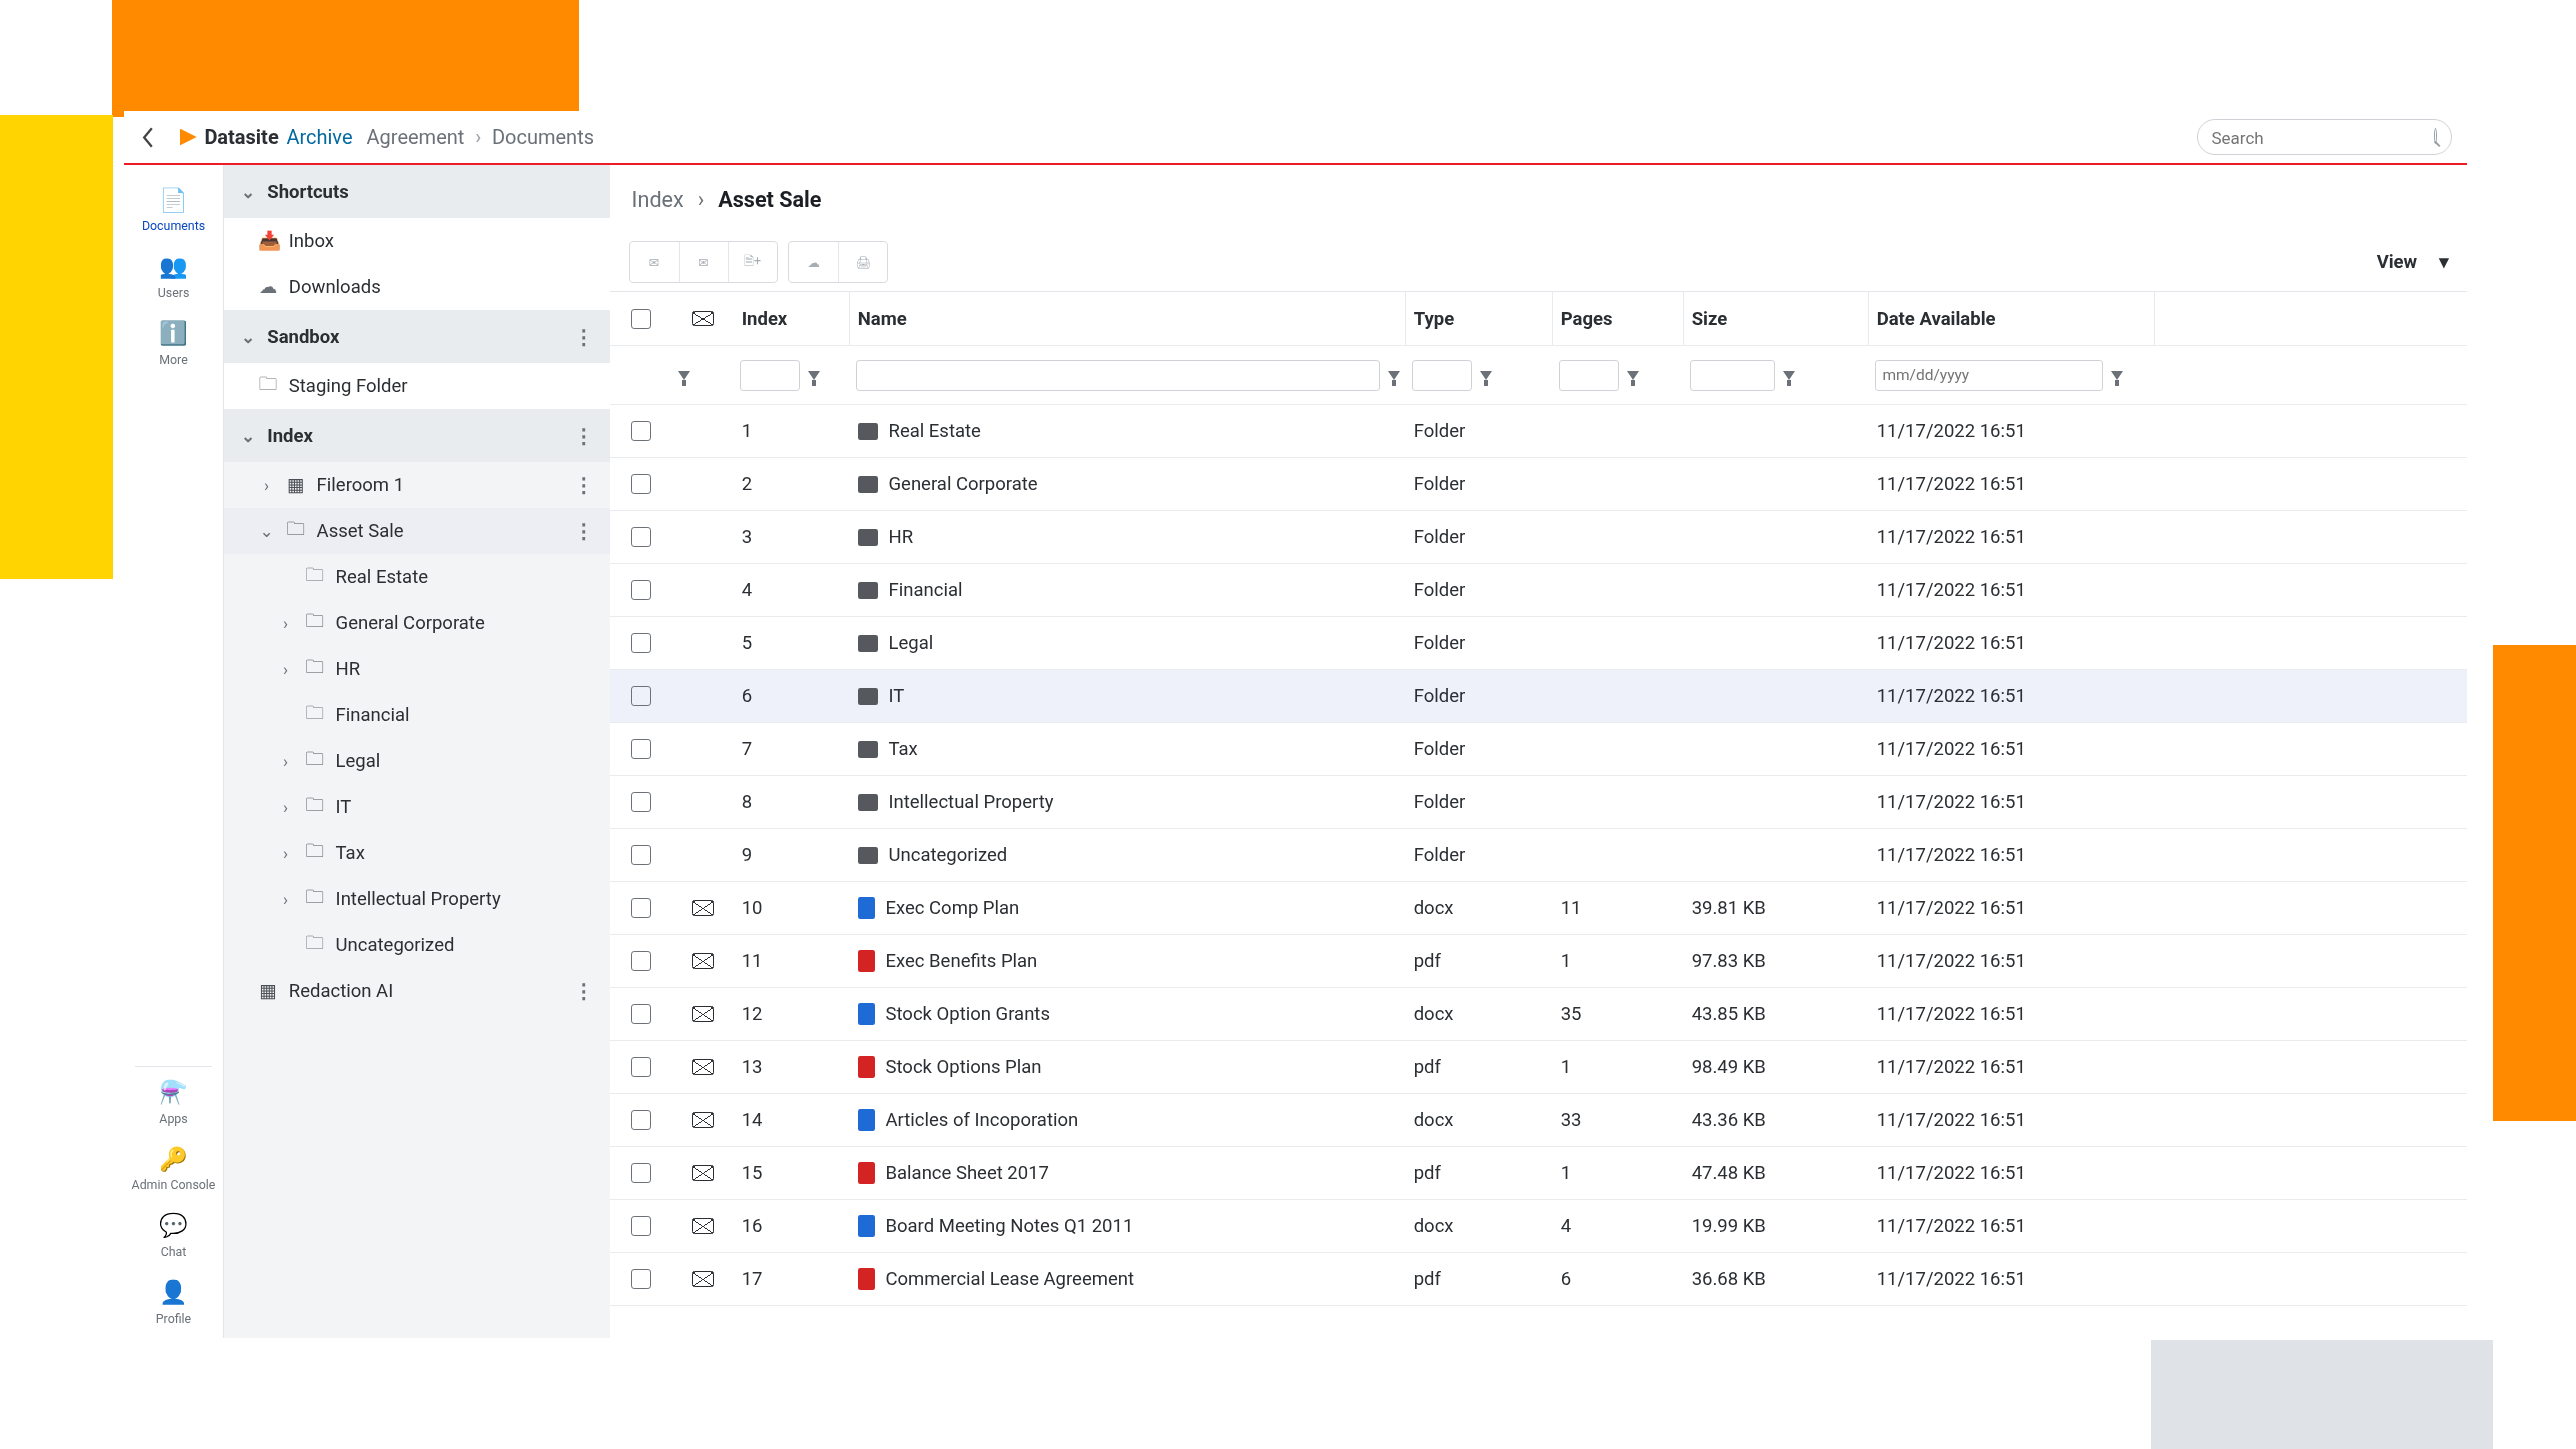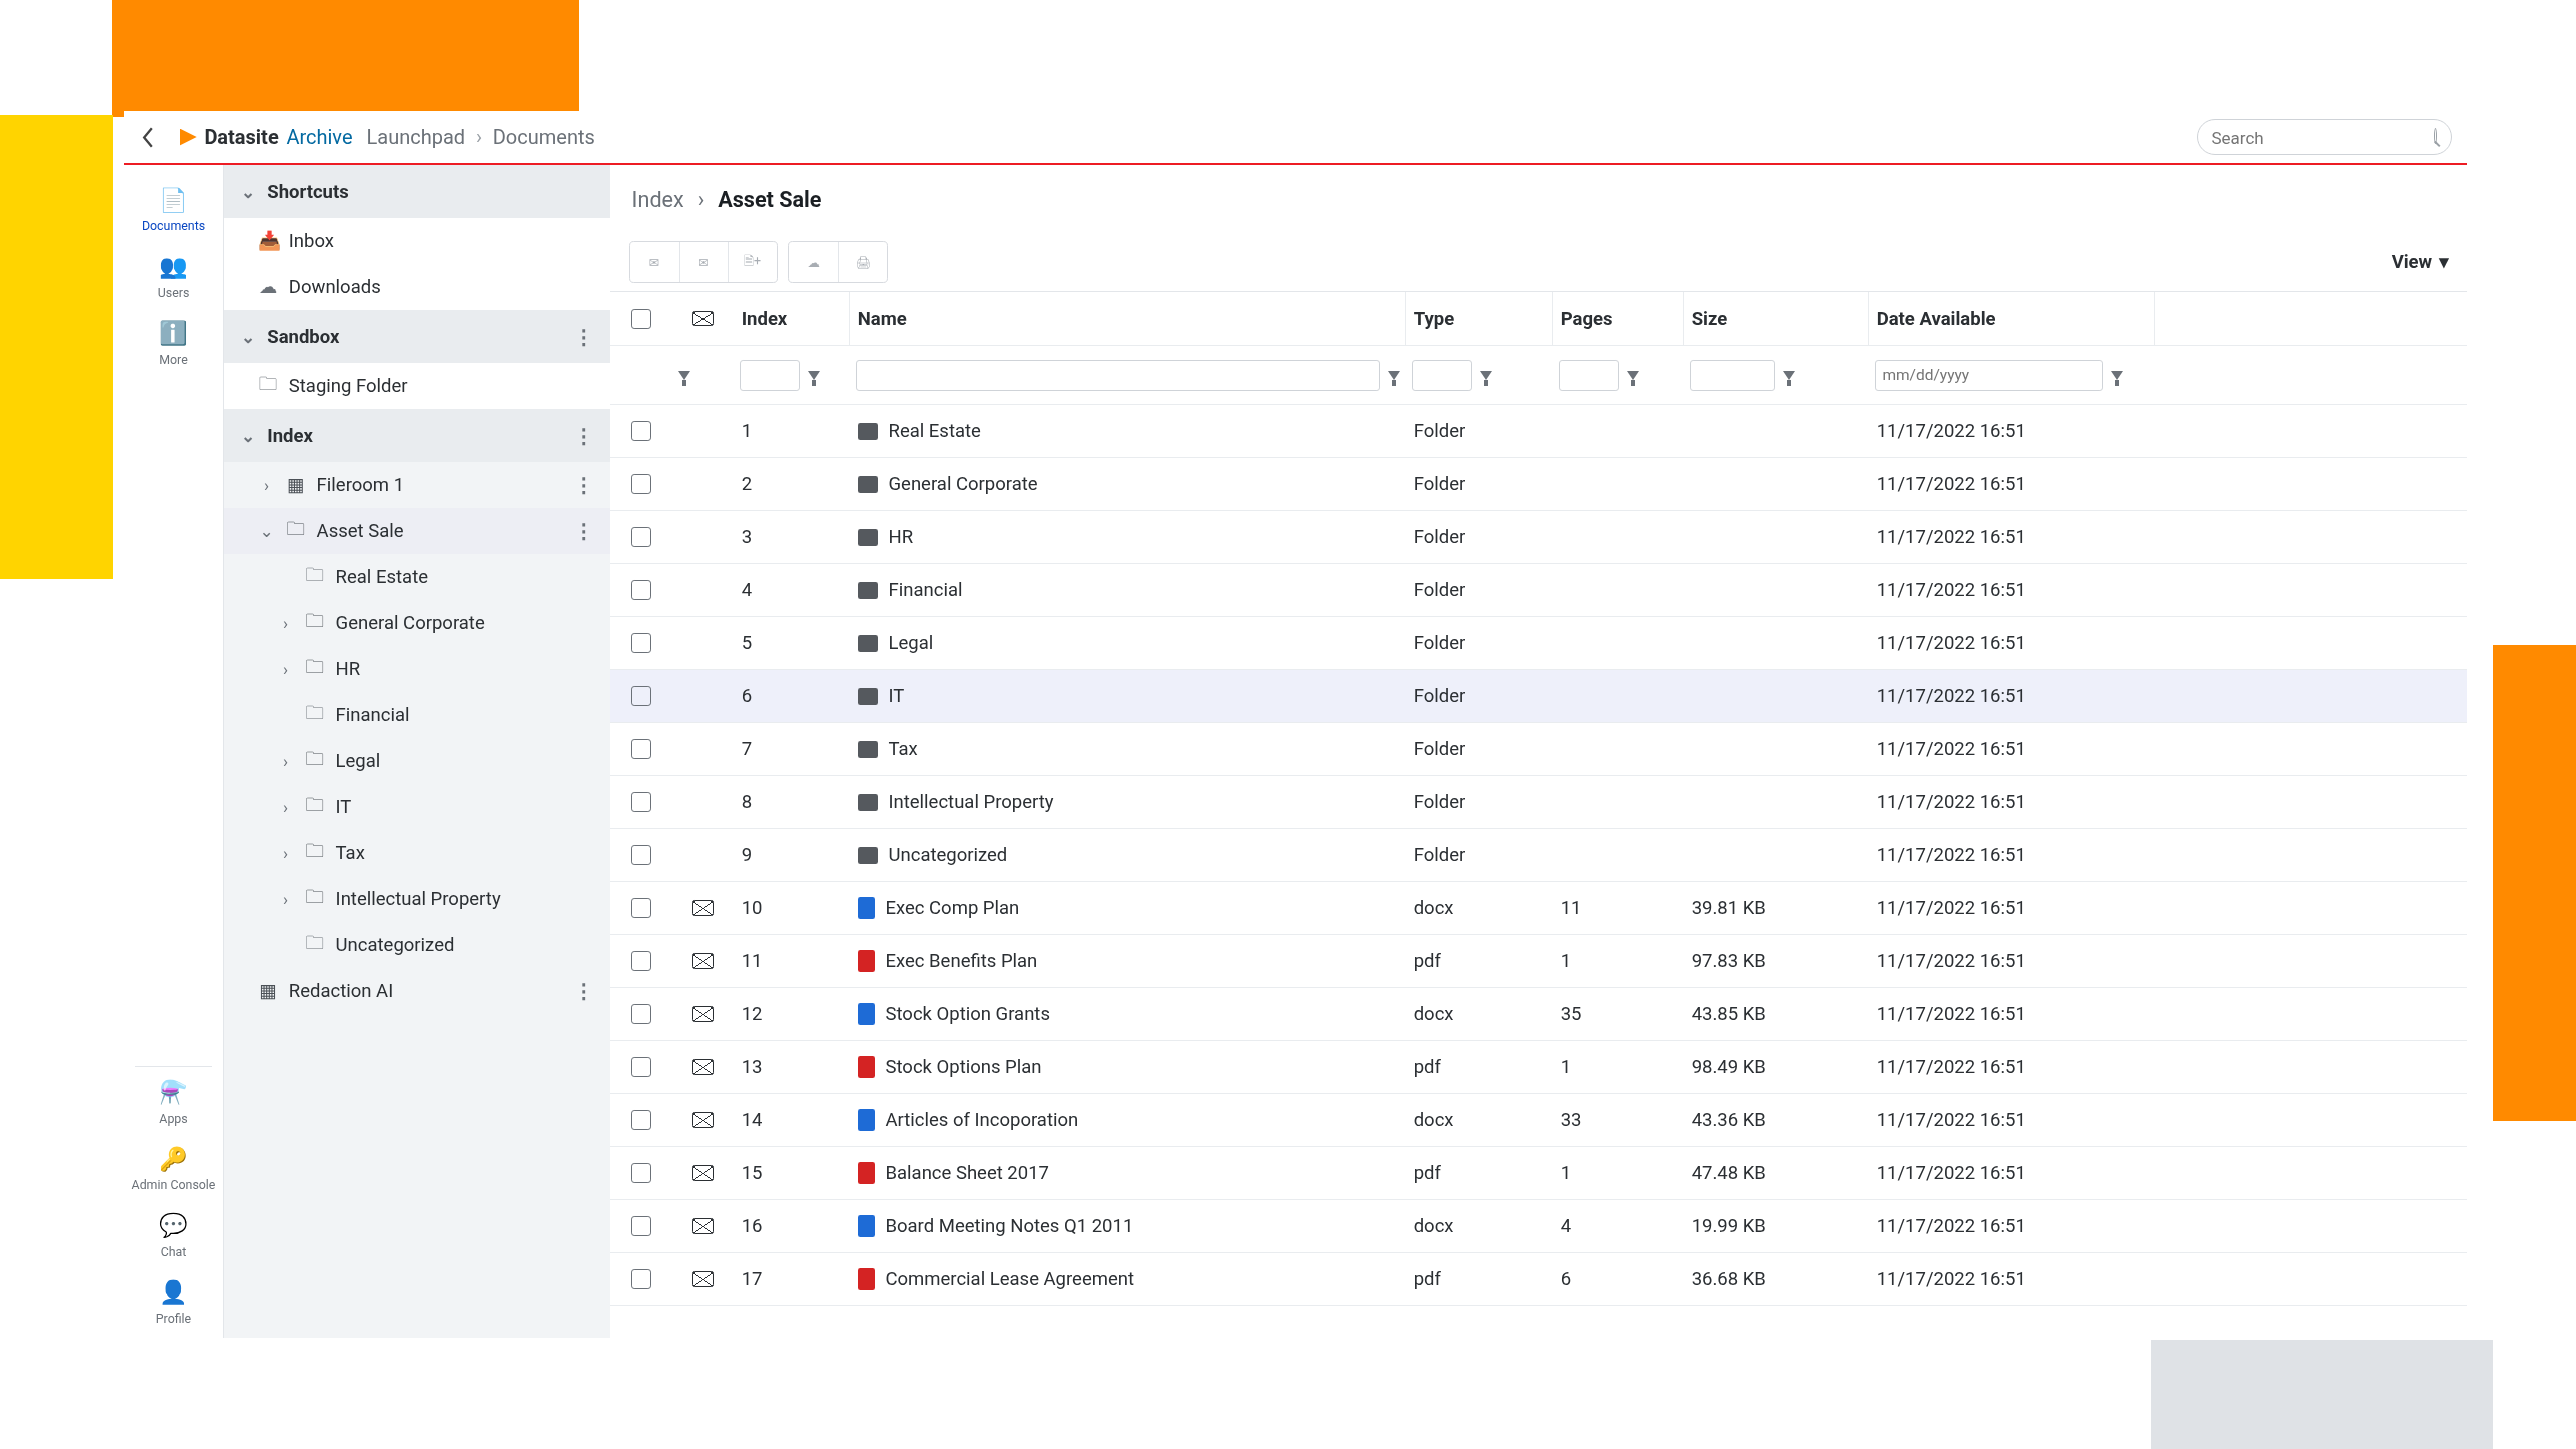--- a/index.html
+++ b/index.html
@@ -57,21 +57,21 @@
 .ind2 { padding-left: 53px; }
 
 
 .content { flex: 1; background: #fff; display: flex; flex-direction: column; min-width: 0; }
 .content-hdr { height: 68px; display: flex; align-items: center; gap: 14px; padding: 0 21.6px; font-size: 21.6px; color: #6b7178; }
 .content-hdr .cur { color: #1b1f23; font-weight: 700; }
 .toolbar { height: 59px; display: flex; align-items: center; gap: 10.8px; padding: 0 18.5px; border-bottom: 1.5px solid #e3e6ea; }
 .tool-grp { display: flex; border: 0.8px solid #d7dadf; border-radius: 4.6px; overflow: hidden; }
 .tool-btn { width: 49px; height: 40px; display: flex; align-items: center; justify-content: center; color: #a8adb3; border-left: 0.8px solid #e3e6ea; cursor: pointer; }
 .tool-btn:first-child { border-left: none; }
-.view { margin-left: auto; display: flex; align-items: center; gap: 7px; font-size: 18.5px; font-weight: 700; color: #2b2f33; cursor: pointer; }
+.view { margin-left: auto; display: flex; align-items: center; gap: 22px; font-size: 18.5px; font-weight: 700; color: #2b2f33; cursor: pointer; }
 
 
 .table { flex: 1; display: flex; flex-direction: column; font-size: 18.5px; color: #2b2f33; min-height: 0; }
 .thead, .tfilter, .trow { display: grid; grid-template-columns: 62px 62px 116px 556px 147px 131px 185px 286px; align-items: center; min-height: 53px; border-bottom: 0.8px solid #e9ecef; }
 .thead { font-weight: 700; color: #2b2f33; height: 54px; }
 .thead > div { border-right: 0.8px solid #e9ecef; height: 100%; display: flex; align-items: center; padding-left: 7.7px; }
 .thead > div:first-child, .thead > div:nth-child(2) { border-right: none; justify-content: center; padding-left: 0; }
 .tfilter { height: 59px; }
 .tfilter .fcell { display: flex; align-items: center; gap: 7.7px; padding: 0 6.2px; }
 .tfilter input { height: 31px; border: 0.8px solid #cfd3d8; border-radius: 3.1px; padding: 0 6.2px; font-size: 15.5px; width: 100%; }
@@ -110,21 +110,21 @@
         <svg width="15.5" height="23" viewBox="0 0 20 30">
             <path d="M14 3 L4 15 L14 27" stroke="#444" stroke-width="3" fill="none"></path>
           </svg>
       </div>
       <div class="brand">
         <span class="logo-mark"></span>
         <span class="b-strong">Datasite</span>
         <span class="b-light">Archive</span>
       </div>
       <div class="crumbs">
-        <span>Launchpad</span>
+        <span>Agreement</span>
         <span class="chev">›</span>
         <span>Documents</span>
       </div>
       <div class="search-box">
         <input type="text" placeholder="Search" style="">
         <span class="mag"></span>
       </div>
     </div>
 
     <div class="body">

